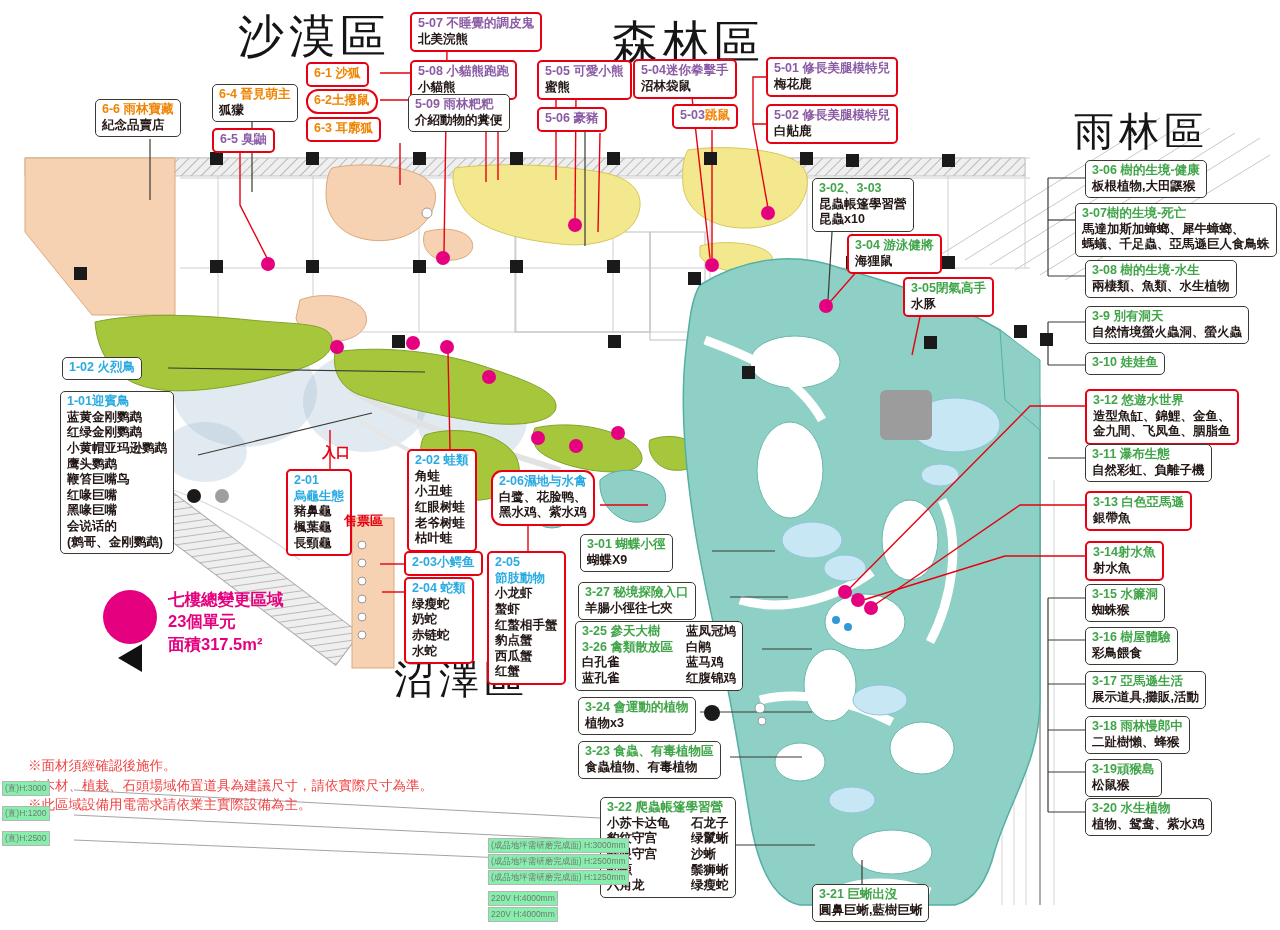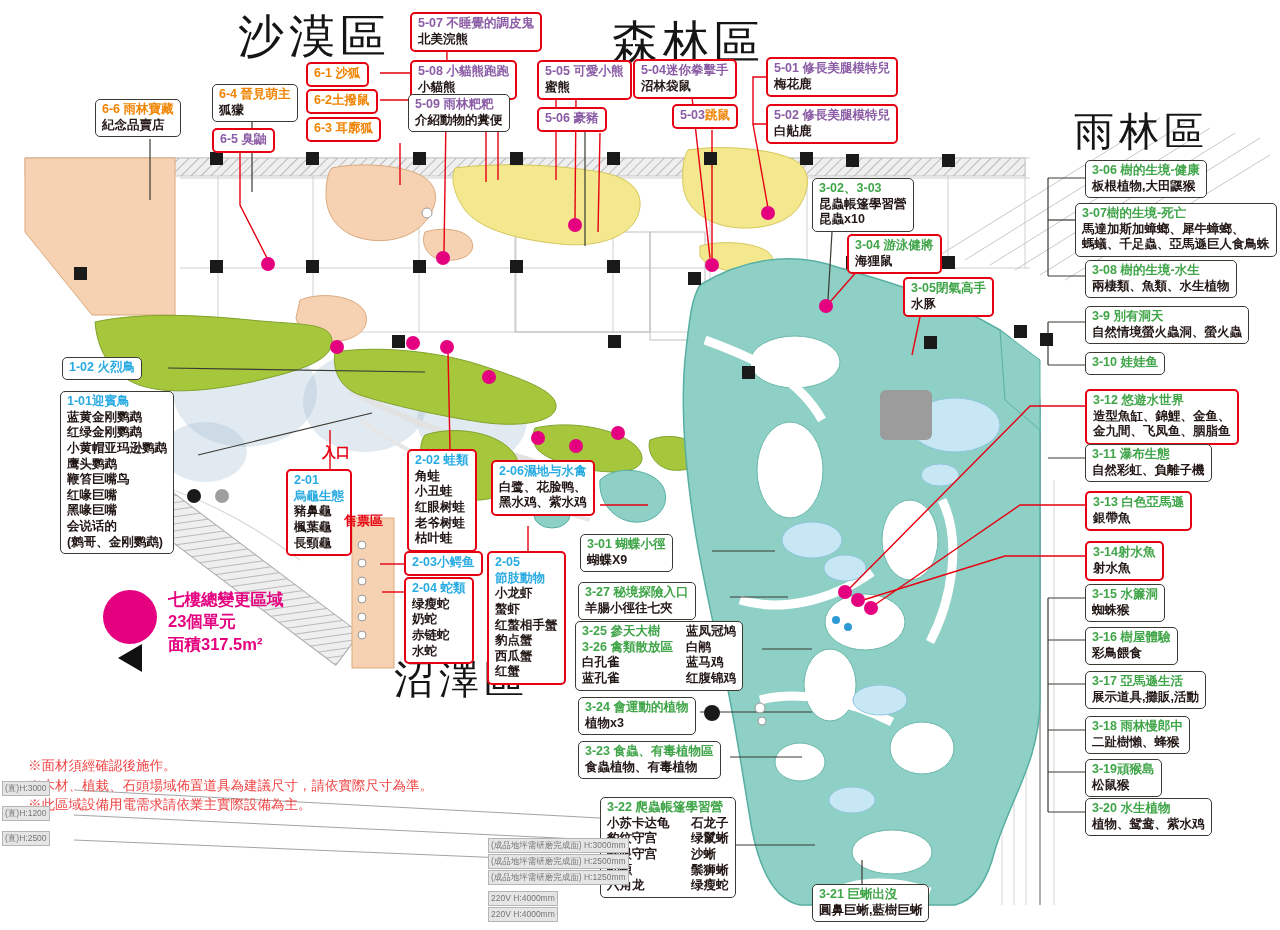--- a/index.html
+++ b/index.html
@@ -12,21 +12,21 @@
   .b-black{border:1.6px solid #3A3A32;}
   .c-purple{color:#8B5CA5;} .c-orange{color:#F08300;} .c-green{color:#3FA548;}
   .c-blue{color:#29ABE2;} .c-black{color:#231815;}
   .seg{display:inline-block;}
   .zone-title{position:absolute;color:#151515;font-weight:500;letter-spacing:5px;z-index:4;}
   #legend{position:absolute;left:168px;top:588px;color:#E4007F;font-size:16.5px;
           font-weight:600;line-height:1.35;z-index:5;}
   #notes{position:absolute;left:28px;top:756px;color:#ef4444;font-size:13.5px;
          line-height:1.45;z-index:5;}
   .map-text{position:absolute;color:#E60012;font-weight:700;z-index:5;}
-  .tiny{position:absolute;font-size:8.5px;color:#777;background:#e5e5e5;border:1px solid #B5B5B5;
+  .tiny{position:absolute;font-size:8.5px;color:#777;background:#86efac;border:1px solid #B5B5B5;
         padding:0 2px;white-space:nowrap;z-index:5;line-height:1.5;}
 </style>
 </head>
 <body>
 
 <div id="stage">
 
 <svg id="map" width="1280" height="930" viewBox="0 0 1280 930">
   <defs>
     <pattern id="hatch" width="7" height="7" patternTransform="rotate(45)" patternUnits="userSpaceOnUse">
@@ -282,21 +282,21 @@
       <div class="zone-title" style="left: 238px; top: 6px; font-size: 46px;">沙漠區</div>
       <div class="zone-title" style="left: 612px; top: 12px; font-size: 46px;">森林區</div>
       <div class="zone-title" style="left: 1074px; top: 104px; font-size: 40px;">雨林區</div>
       <div class="zone-title" style="left: 394px; top: 652px; font-size: 40px;">沼澤區</div>
     </div>
 
 <div id="labels">
       <div class="callout b-red" style="left: 306px; top: 62px;">
         <div><span class="seg c-orange">6-1 沙狐</span></div>
       </div>
-      <div class="callout b-red" style="left: 306px; top: 89px;">
+      <div class="callout b-red" style="left: 306px; top: 89px; border-radius: 12px;">
         <div><span class="seg c-orange">6-2土撥鼠</span></div>
       </div>
       <div class="callout b-red" style="left: 306px; top: 117px;">
         <div><span class="seg c-orange">6-3 耳廓狐</span></div>
       </div>
       <div class="callout b-black" style="left: 212px; top: 84px;">
         <div><span class="seg c-orange">6-4 晉見萌主</span></div>
         <div><span class="seg c-black">狐獴</span></div>
       </div>
       <div class="callout b-red" style="left: 212px; top: 128px;">
@@ -457,21 +457,21 @@
       <div class="callout b-red" style="left: 487px; top: 551px;">
         <div><span class="seg c-blue">2-05</span></div>
         <div><span class="seg c-blue">節肢動物</span></div>
         <div><span class="seg c-black">小龙虾</span></div>
         <div><span class="seg c-black">螯虾</span></div>
         <div><span class="seg c-black">红螯相手蟹</span></div>
         <div><span class="seg c-black">豹点蟹</span></div>
         <div><span class="seg c-black">西瓜蟹</span></div>
         <div><span class="seg c-black">红蟹</span></div>
       </div>
-      <div class="callout b-red" style="left: 491px; top: 460px;">
+      <div class="callout b-red" style="left: 491px; top: 470px; border-radius: 11px;">
         <div><span class="seg c-blue">2-06濕地与水禽</span></div>
         <div><span class="seg c-black">白鹭、花脸鸭、</span></div>
         <div><span class="seg c-black">黑水鸡、紫水鸡</span></div>
       </div>
       <div class="callout b-black" style="left: 580px; top: 534px;">
         <div><span class="seg c-green">3-01 蝴蝶小徑</span></div>
         <div><span class="seg c-black">蝴蝶X9</span></div>
       </div>
       <div class="callout b-black" style="left: 578px; top: 582px;">
         <div><span class="seg c-green">3-27 秘境探險入口</span></div>

